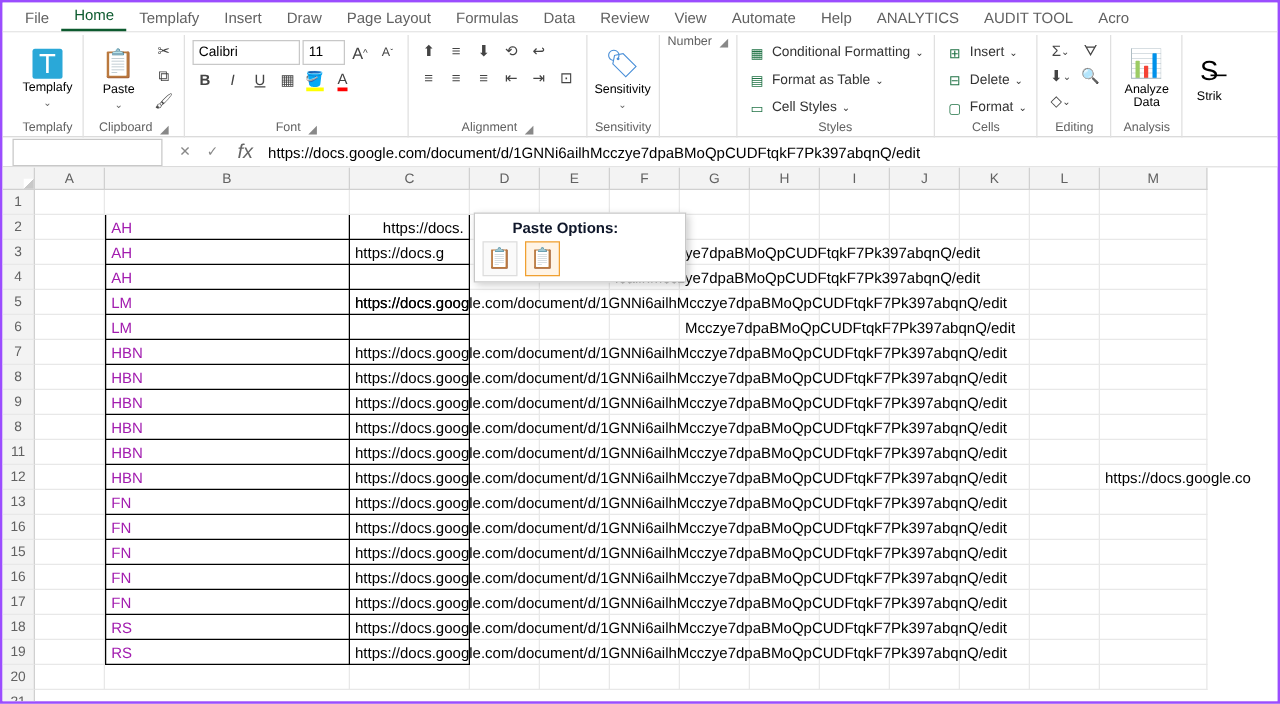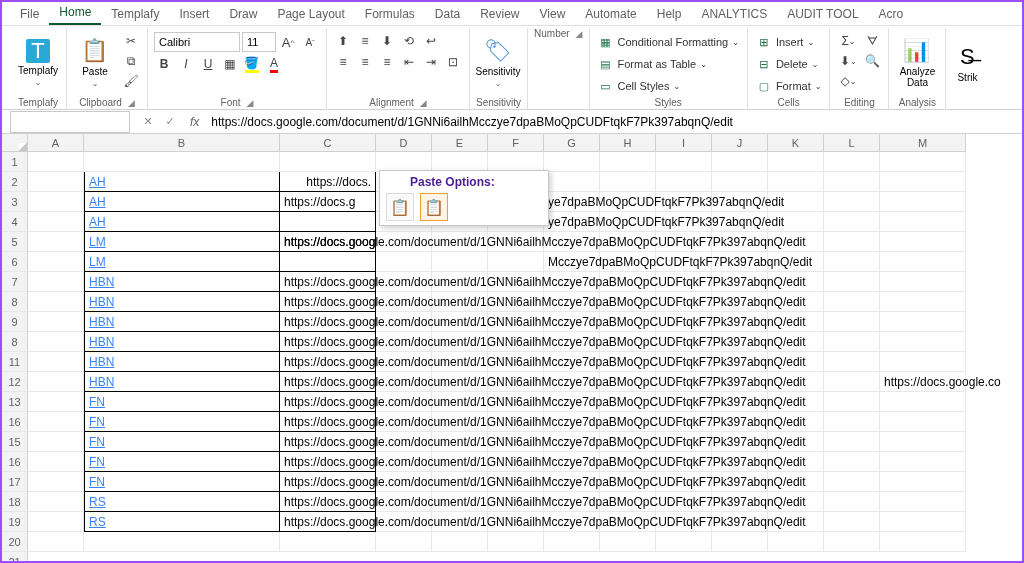--- a/index.html
+++ b/index.html
@@ -75,21 +75,21 @@
 .styles-item .sic { width:16px; text-align:center; color:#217346;}
 
 .formula-row {
   display:flex; align-items:center; height:24px; background:#fff; border-bottom:1px solid #d0d0d0;
 }
 .name-box {
   width:120px; height:22px; border:1px solid #c8c8c8; margin:0 4px 0 8px; padding:2px 6px; font-size:11px; background:#fff;
 }
 .fx-btns { display:flex; gap:2px; padding:0 4px; color:#888;}
 .fx-btn { width:20px; height:20px; display:flex; align-items:center; justify-content:center; cursor:pointer;}
-.fx-label { font-style:italic; font-size:12px; color:#666; padding:0 6px;}
+.fx-label { font-style:italic; font-size:16px; color:#666; padding:0 6px;}
 .formula-input {
   flex:1; height:22px; border:none; padding:2px 6px; font-size:12px; background:#fff;
 }
 
 .sheet {
   position:relative;
   background:#fff;
   height: calc(563px - 24px - 84px - 24px - 4px);
   overflow:hidden;
 }
@@ -121,41 +121,41 @@
 .grid {
   position:absolute; left:26px; top:18px;
 }
 .grid-row { display:flex; height:20px; }
 .cell {
   border-right:1px solid #e8e8e8; border-bottom:1px solid #e8e8e8;
   font-size:12px; padding:1px 4px; overflow:hidden; white-space:nowrap;
   display:flex; align-items:center;
 }
 .cell.header { font-weight:bold; }
-.cell.link { color:#3b82f6; text-decoration:underline; cursor:pointer;text-align:right;}
+.cell.link { color:#a21caf; cursor:pointer;text-align:right;}
 .cell.border-l { border-left:1px solid #000; }
 .cell.border-r { border-right:1px solid #000; }
 .cell.border-t { border-top:1px solid #000; }
 .cell.border-b { border-bottom:1px solid #000; }
 .cell.right { justify-content:flex-end; }
 .overflow-text {
   position:absolute;
   font-size:12px; white-space:nowrap; pointer-events:none;
   padding:1px 4px; height:20px; display:flex; align-items:center;
 }
 
 .paste-popup {
   position:absolute;
   background:#fff;
   border:1px solid #c8c8c8;
   box-shadow: 2px 2px 6px rgba(0,0,0,.2);
   padding:4px 6px;
   width:170px;
 }
-.paste-popup .pp-title { font-weight:bold; font-size:12px; color:#4c1d95; margin-bottom:4px;padding-left:24px;}
+.paste-popup .pp-title { font-weight:bold; font-size:12px; color:#0f172a; margin-bottom:4px;padding-left:24px;}
 .paste-popup .pp-icons { display:flex; gap:6px; }
 .paste-popup .pp-ic {
   width:28px; height:28px; border:1px solid #ddd; display:flex; align-items:center; justify-content:center;
   font-size:16px; cursor:pointer; background:#fafafa;
 }
 .paste-popup .pp-ic.active { border-color:#f0a030; background:#fff4e6;}
 .paste-popup .pp-hint { font-size:11px; color:#888; margin-top:4px;}
 .underline{text-decoration:underline;}
 </style>
 </head>

